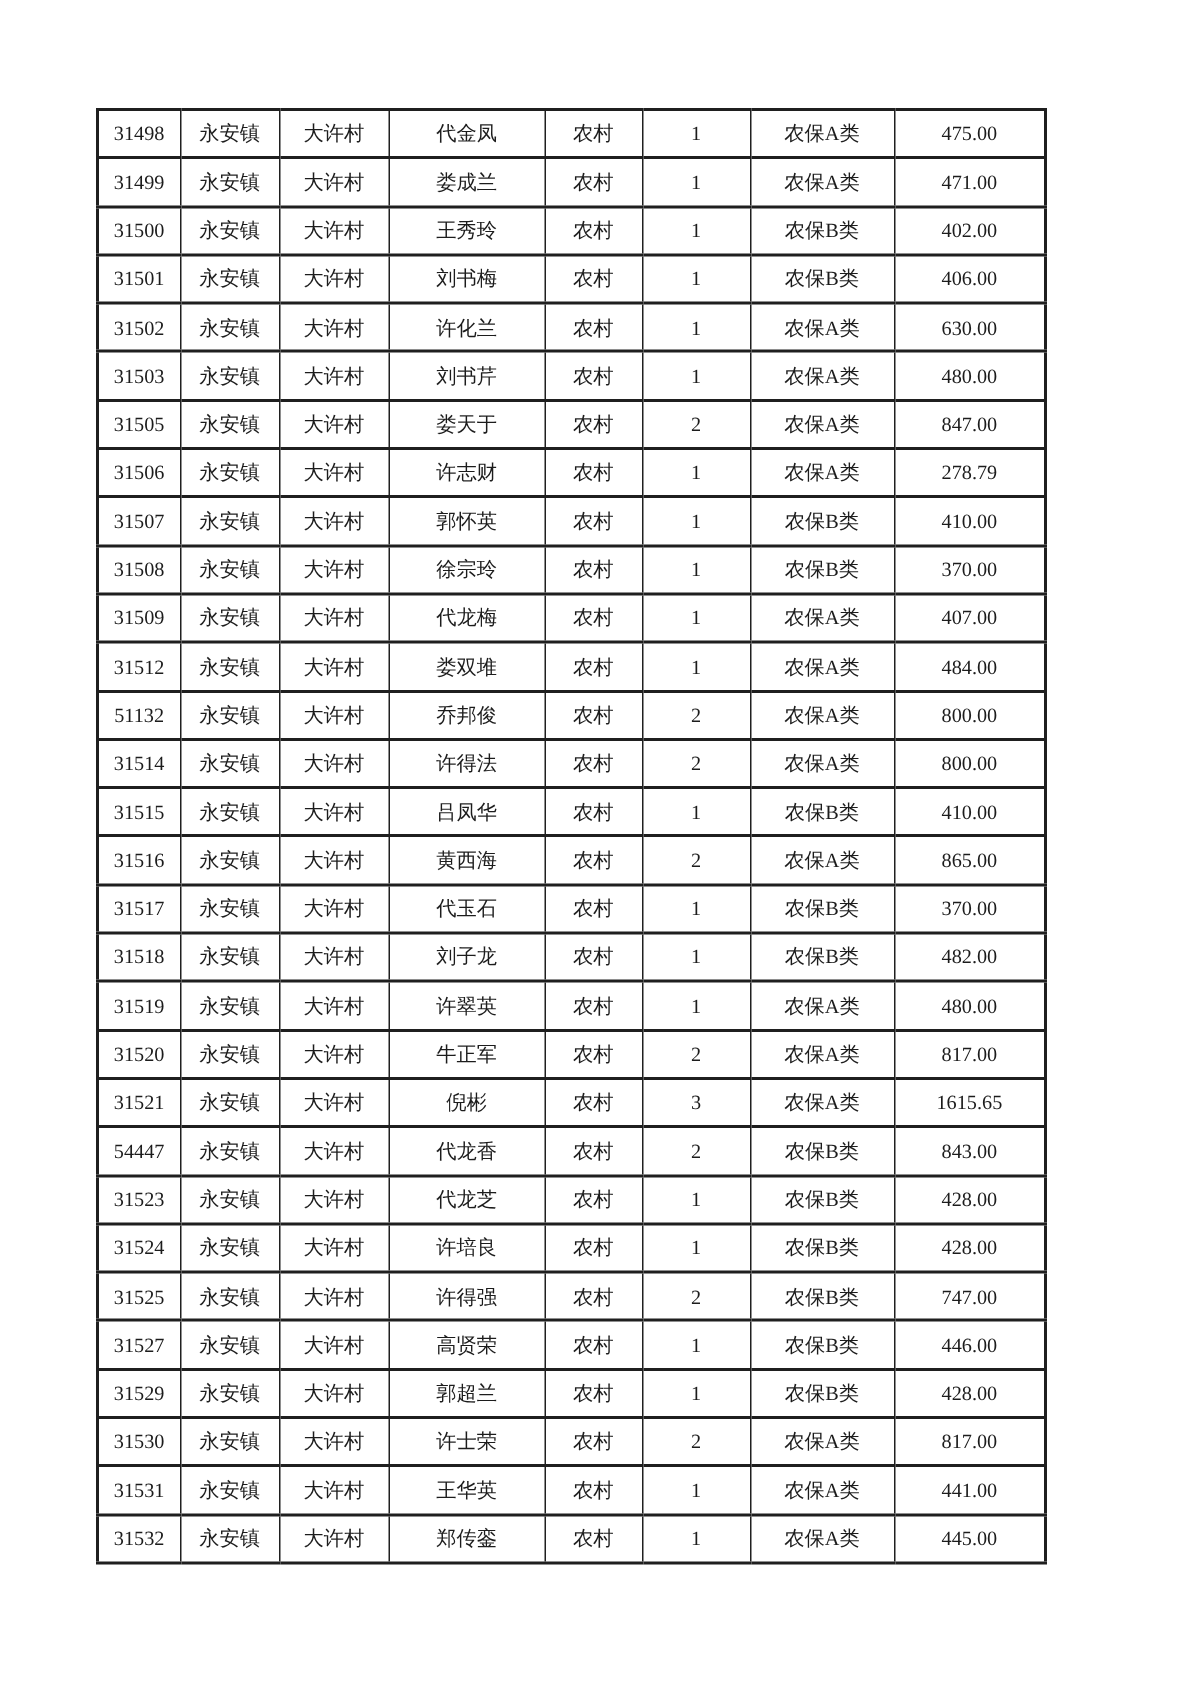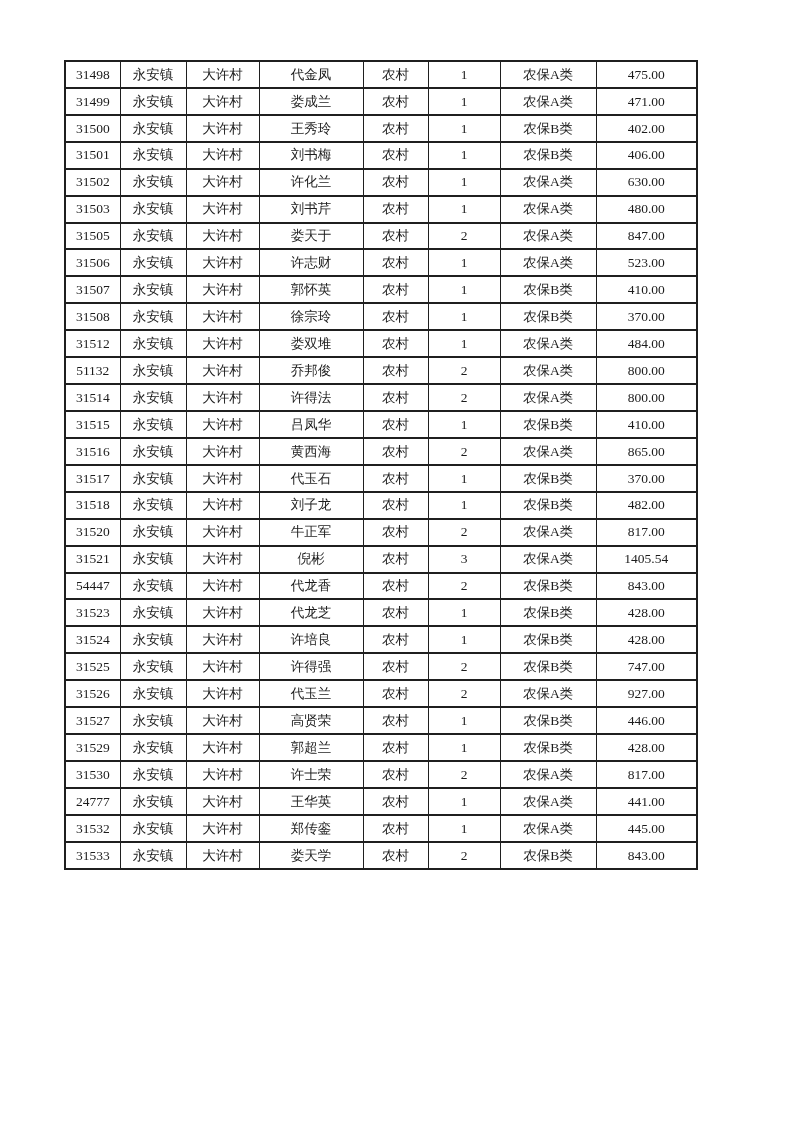--- a/index.html
+++ b/index.html
@@ -16,23 +16,23 @@
   .page {
     position: relative;
     width: 793px;
     height: 1122px;
     background: var(--bg);
     overflow: hidden;
   }
   table.roster {
     position: absolute;
     left: 64px;
-    top: 60px;
+    top: 72px;
     width: 632px;
-    height: 810px;
+    height: 971px;
     border-collapse: collapse;
     table-layout: fixed;
     border: 2px solid var(--line);
     font-family: "Liberation Serif", "DejaVu Serif", serif;
     font-size: 13.5px;
     color: var(--ink);
   }
   table.roster td {
     border-left: 1px solid var(--line);
     border-right: 1px solid var(--line);
@@ -141,21 +141,21 @@
           <td>847.00</td>
         </tr>
         <tr>
           <td>31506</td>
           <td>永安镇</td>
           <td>大许村</td>
           <td>许志财</td>
           <td>农村</td>
           <td>1</td>
           <td>农保A类</td>
-          <td>523.00</td>
+          <td>278.79</td>
         </tr>
         <tr>
           <td>31507</td>
           <td>永安镇</td>
           <td>大许村</td>
           <td>郭怀英</td>
           <td>农村</td>
           <td>1</td>
           <td>农保B类</td>
           <td>410.00</td>
@@ -164,20 +164,30 @@
           <td>31508</td>
           <td>永安镇</td>
           <td>大许村</td>
           <td>徐宗玲</td>
           <td>农村</td>
           <td>1</td>
           <td>农保B类</td>
           <td>370.00</td>
         </tr>
         <tr>
+          <td>31509</td>
+          <td>永安镇</td>
+          <td>大许村</td>
+          <td>代龙梅</td>
+          <td>农村</td>
+          <td>1</td>
+          <td>农保A类</td>
+          <td>407.00</td>
+        </tr>
+        <tr>
           <td>31512</td>
           <td>永安镇</td>
           <td>大许村</td>
           <td>娄双堆</td>
           <td>农村</td>
           <td>1</td>
           <td>农保A类</td>
           <td>484.00</td>
         </tr>
         <tr>
@@ -234,38 +244,48 @@
           <td>31518</td>
           <td>永安镇</td>
           <td>大许村</td>
           <td>刘子龙</td>
           <td>农村</td>
           <td>1</td>
           <td>农保B类</td>
           <td>482.00</td>
         </tr>
         <tr>
+          <td>31519</td>
+          <td>永安镇</td>
+          <td>大许村</td>
+          <td>许翠英</td>
+          <td>农村</td>
+          <td>1</td>
+          <td>农保A类</td>
+          <td>480.00</td>
+        </tr>
+        <tr>
           <td>31520</td>
           <td>永安镇</td>
           <td>大许村</td>
           <td>牛正军</td>
           <td>农村</td>
           <td>2</td>
           <td>农保A类</td>
           <td>817.00</td>
         </tr>
         <tr>
           <td>31521</td>
           <td>永安镇</td>
           <td>大许村</td>
           <td>倪彬</td>
           <td>农村</td>
           <td>3</td>
           <td>农保A类</td>
-          <td>1405.54</td>
+          <td>1615.65</td>
         </tr>
         <tr>
           <td>54447</td>
           <td>永安镇</td>
           <td>大许村</td>
           <td>代龙香</td>
           <td>农村</td>
           <td>2</td>
           <td>农保B类</td>
           <td>843.00</td>
@@ -294,30 +314,20 @@
           <td>31525</td>
           <td>永安镇</td>
           <td>大许村</td>
           <td>许得强</td>
           <td>农村</td>
           <td>2</td>
           <td>农保B类</td>
           <td>747.00</td>
         </tr>
         <tr>
-          <td>31526</td>
-          <td>永安镇</td>
-          <td>大许村</td>
-          <td>代玉兰</td>
-          <td>农村</td>
-          <td>2</td>
-          <td>农保A类</td>
-          <td>927.00</td>
-        </tr>
-        <tr>
           <td>31527</td>
           <td>永安镇</td>
           <td>大许村</td>
           <td>高贤荣</td>
           <td>农村</td>
           <td>1</td>
           <td>农保B类</td>
           <td>446.00</td>
         </tr>
         <tr>
@@ -334,44 +344,34 @@
           <td>31530</td>
           <td>永安镇</td>
           <td>大许村</td>
           <td>许士荣</td>
           <td>农村</td>
           <td>2</td>
           <td>农保A类</td>
           <td>817.00</td>
         </tr>
         <tr>
-          <td>24777</td>
+          <td>31531</td>
           <td>永安镇</td>
           <td>大许村</td>
           <td>王华英</td>
           <td>农村</td>
           <td>1</td>
           <td>农保A类</td>
           <td>441.00</td>
         </tr>
         <tr>
           <td>31532</td>
           <td>永安镇</td>
           <td>大许村</td>
           <td>郑传銮</td>
           <td>农村</td>
           <td>1</td>
           <td>农保A类</td>
           <td>445.00</td>
-        </tr>
-        <tr>
-          <td>31533</td>
-          <td>永安镇</td>
-          <td>大许村</td>
-          <td>娄天学</td>
-          <td>农村</td>
-          <td>2</td>
-          <td>农保B类</td>
-          <td>843.00</td>
         </tr>
       </tbody>
   </table>
 </div>
 
 </body></html>

